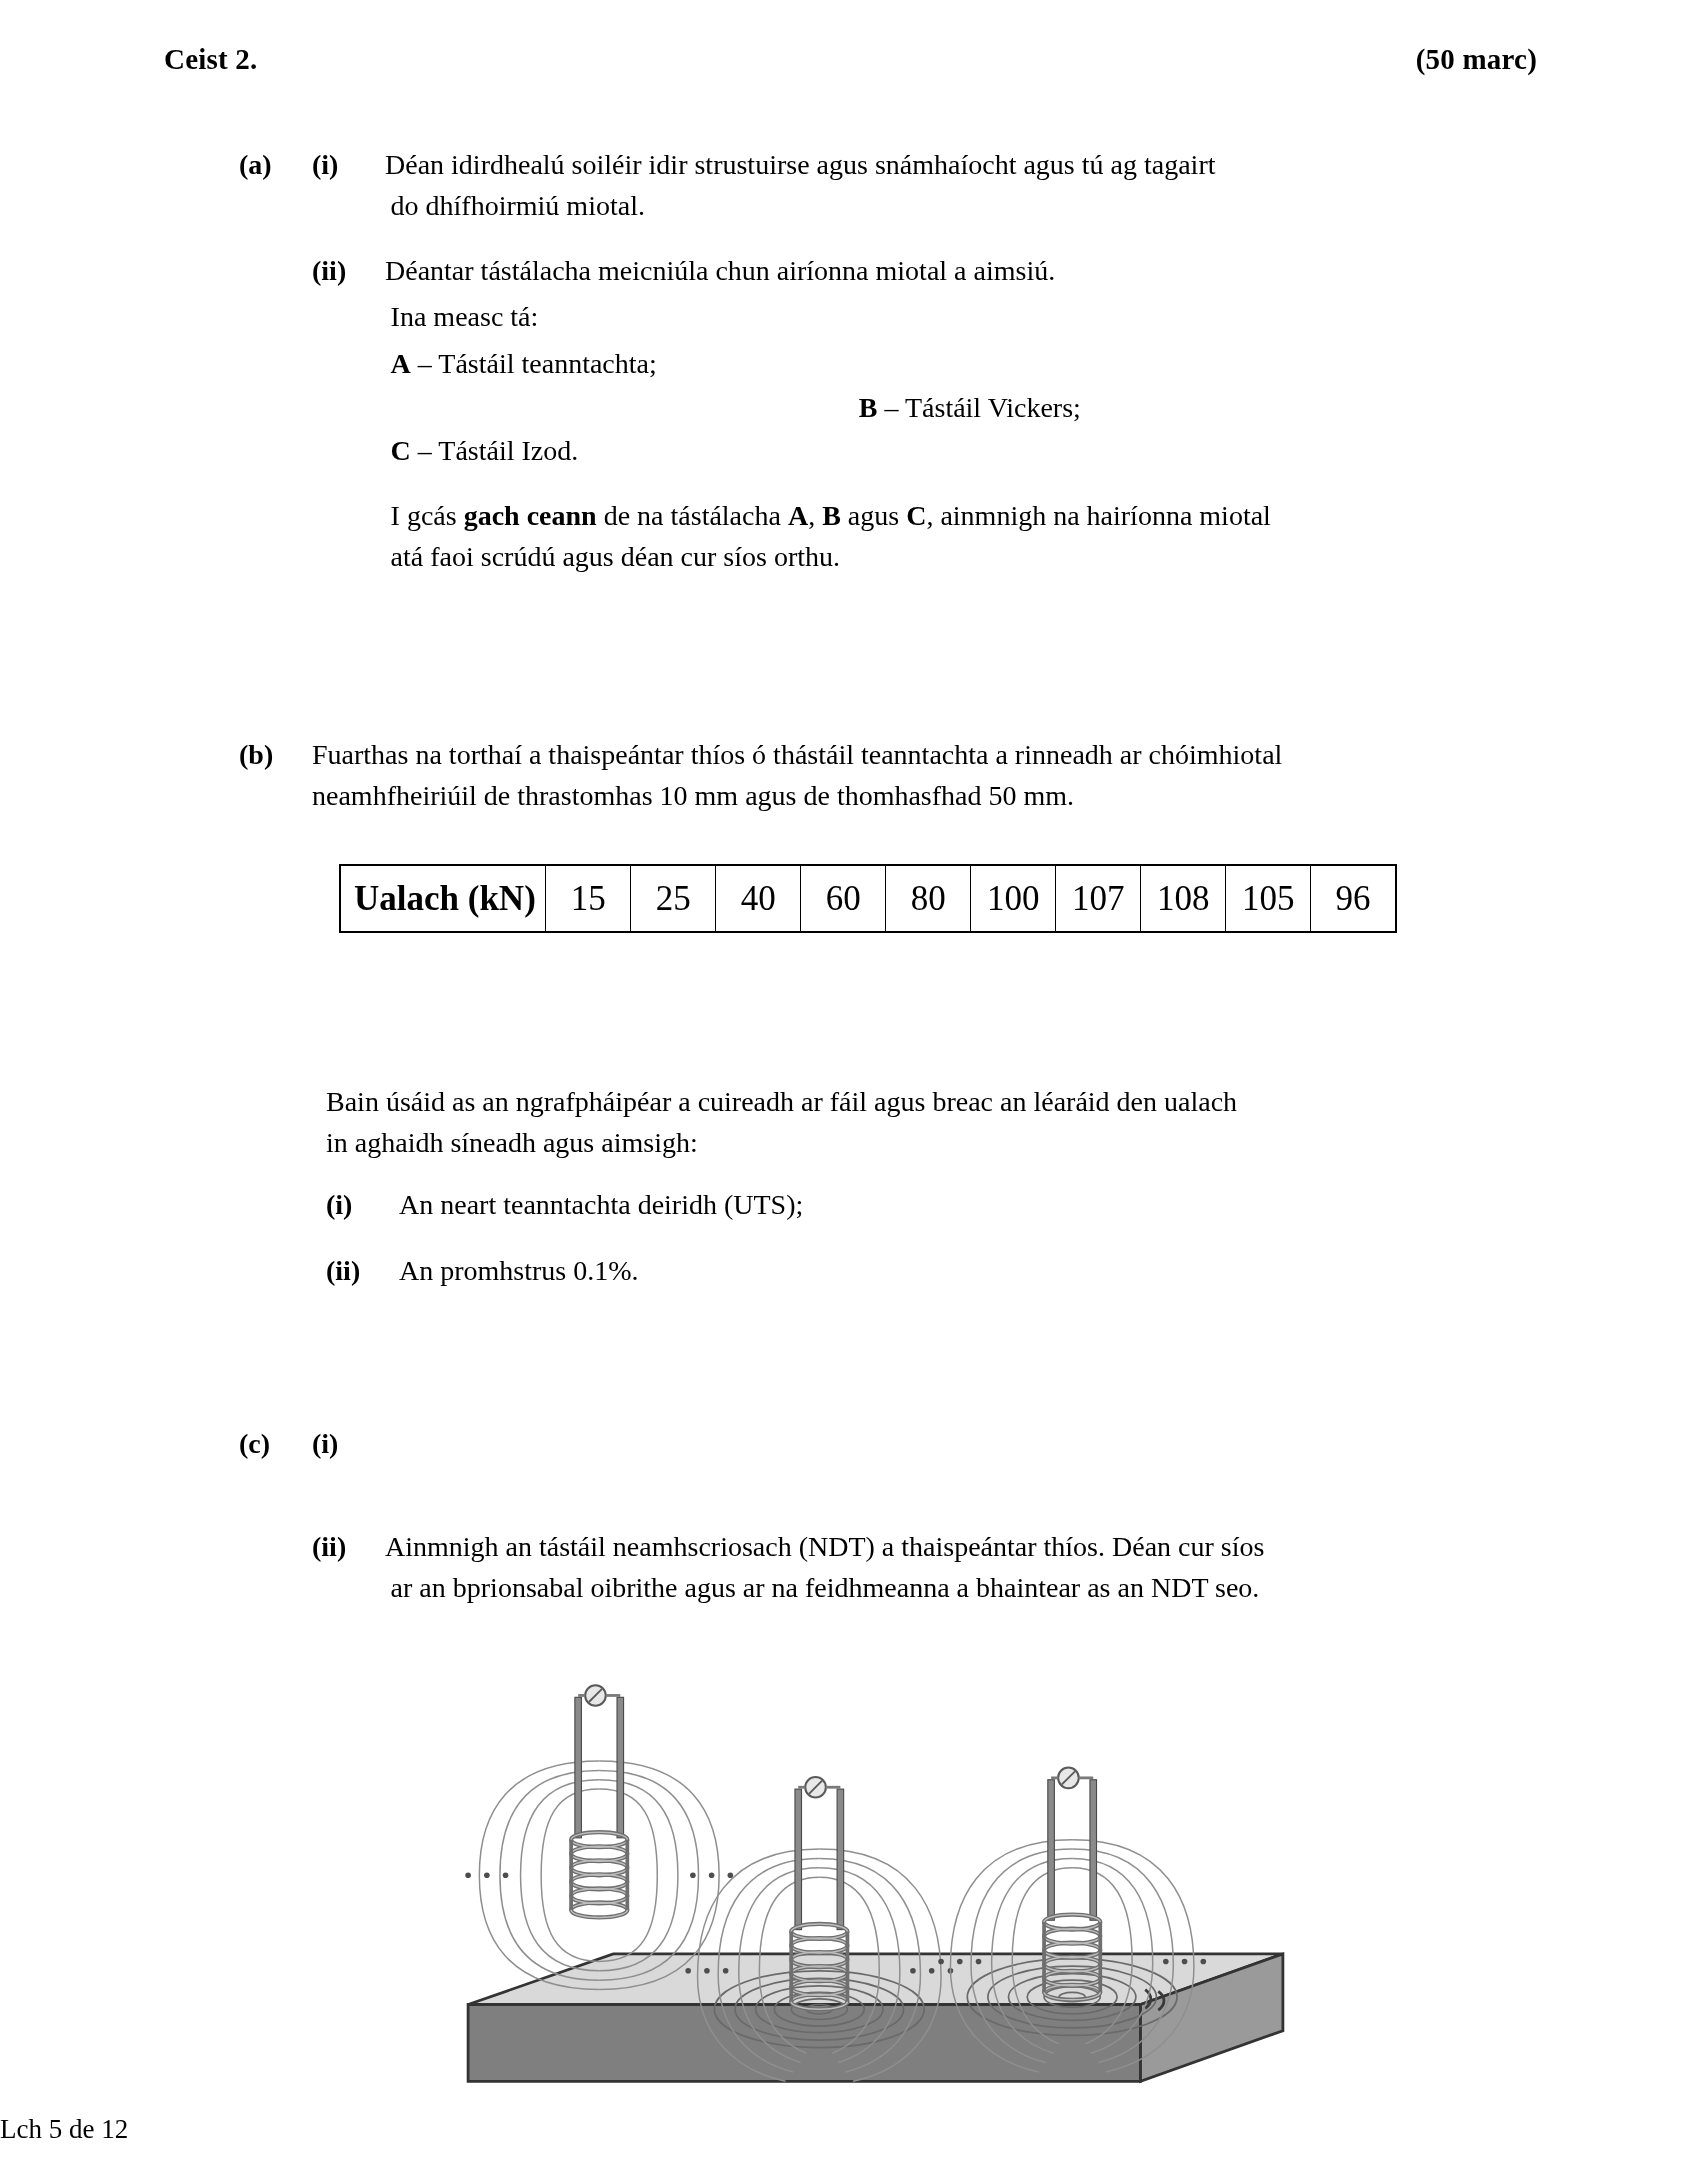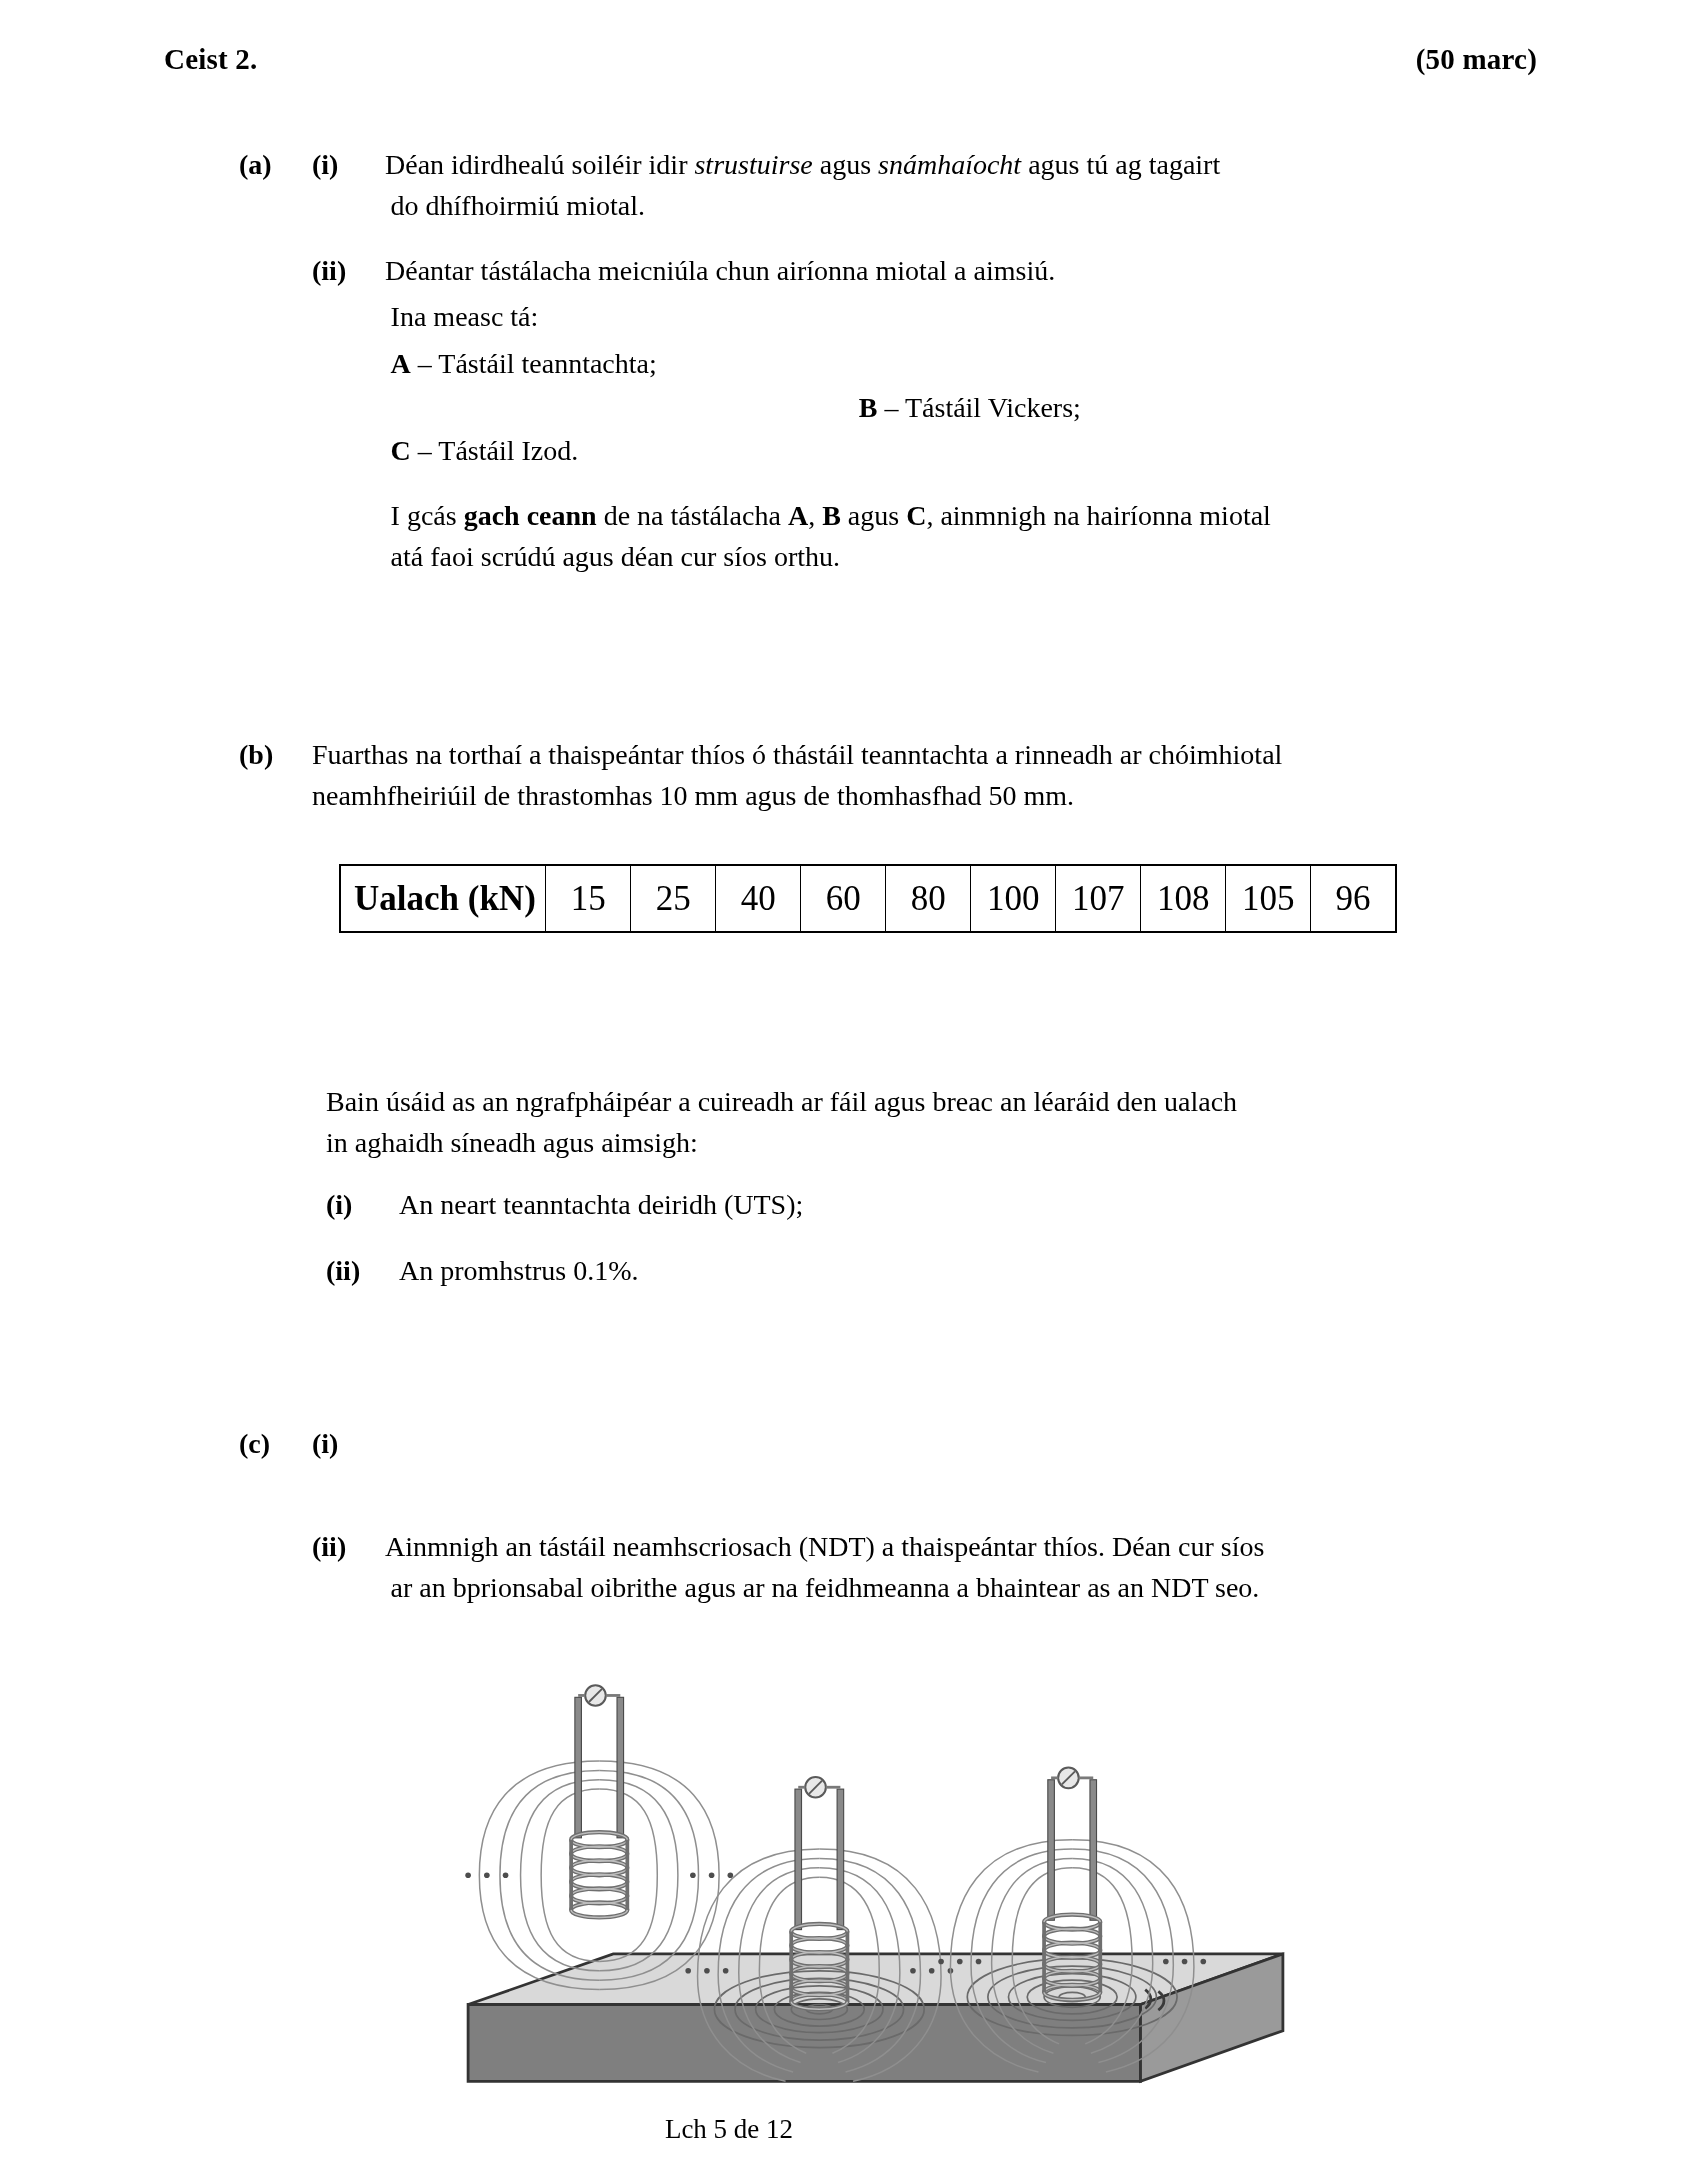--- a/index.html
+++ b/index.html
@@ -55,21 +55,21 @@
   }
   .lbl-roman {
     font-weight: bold;
     width: 73px;
     flex: none;
   }
   .body-text {
     flex: 1;
   }
   .b { font-weight: bold; }
-  .i { font-style: italic; }
+  .i { }
 
   
   .table-wrap {
     position: absolute;
     left: 339px;
     top: 864px;
   }
   table.data {
     border-collapse: collapse;
     border: 2.8px double #000;
@@ -101,21 +101,20 @@
     height: 487px;
   }
   .diagram svg { display: block; }
 
   
   .footer {
     position: absolute;
     left: 0;
     top: 2114px;
     width: 1458px;
-    text-align: center;
     font-size: 27px;
   }
 </style>
 </head>
 <body>
 
 <div class="page">
 
   <div class="header">
     <div class="q-title">Ceist 2.</div>

